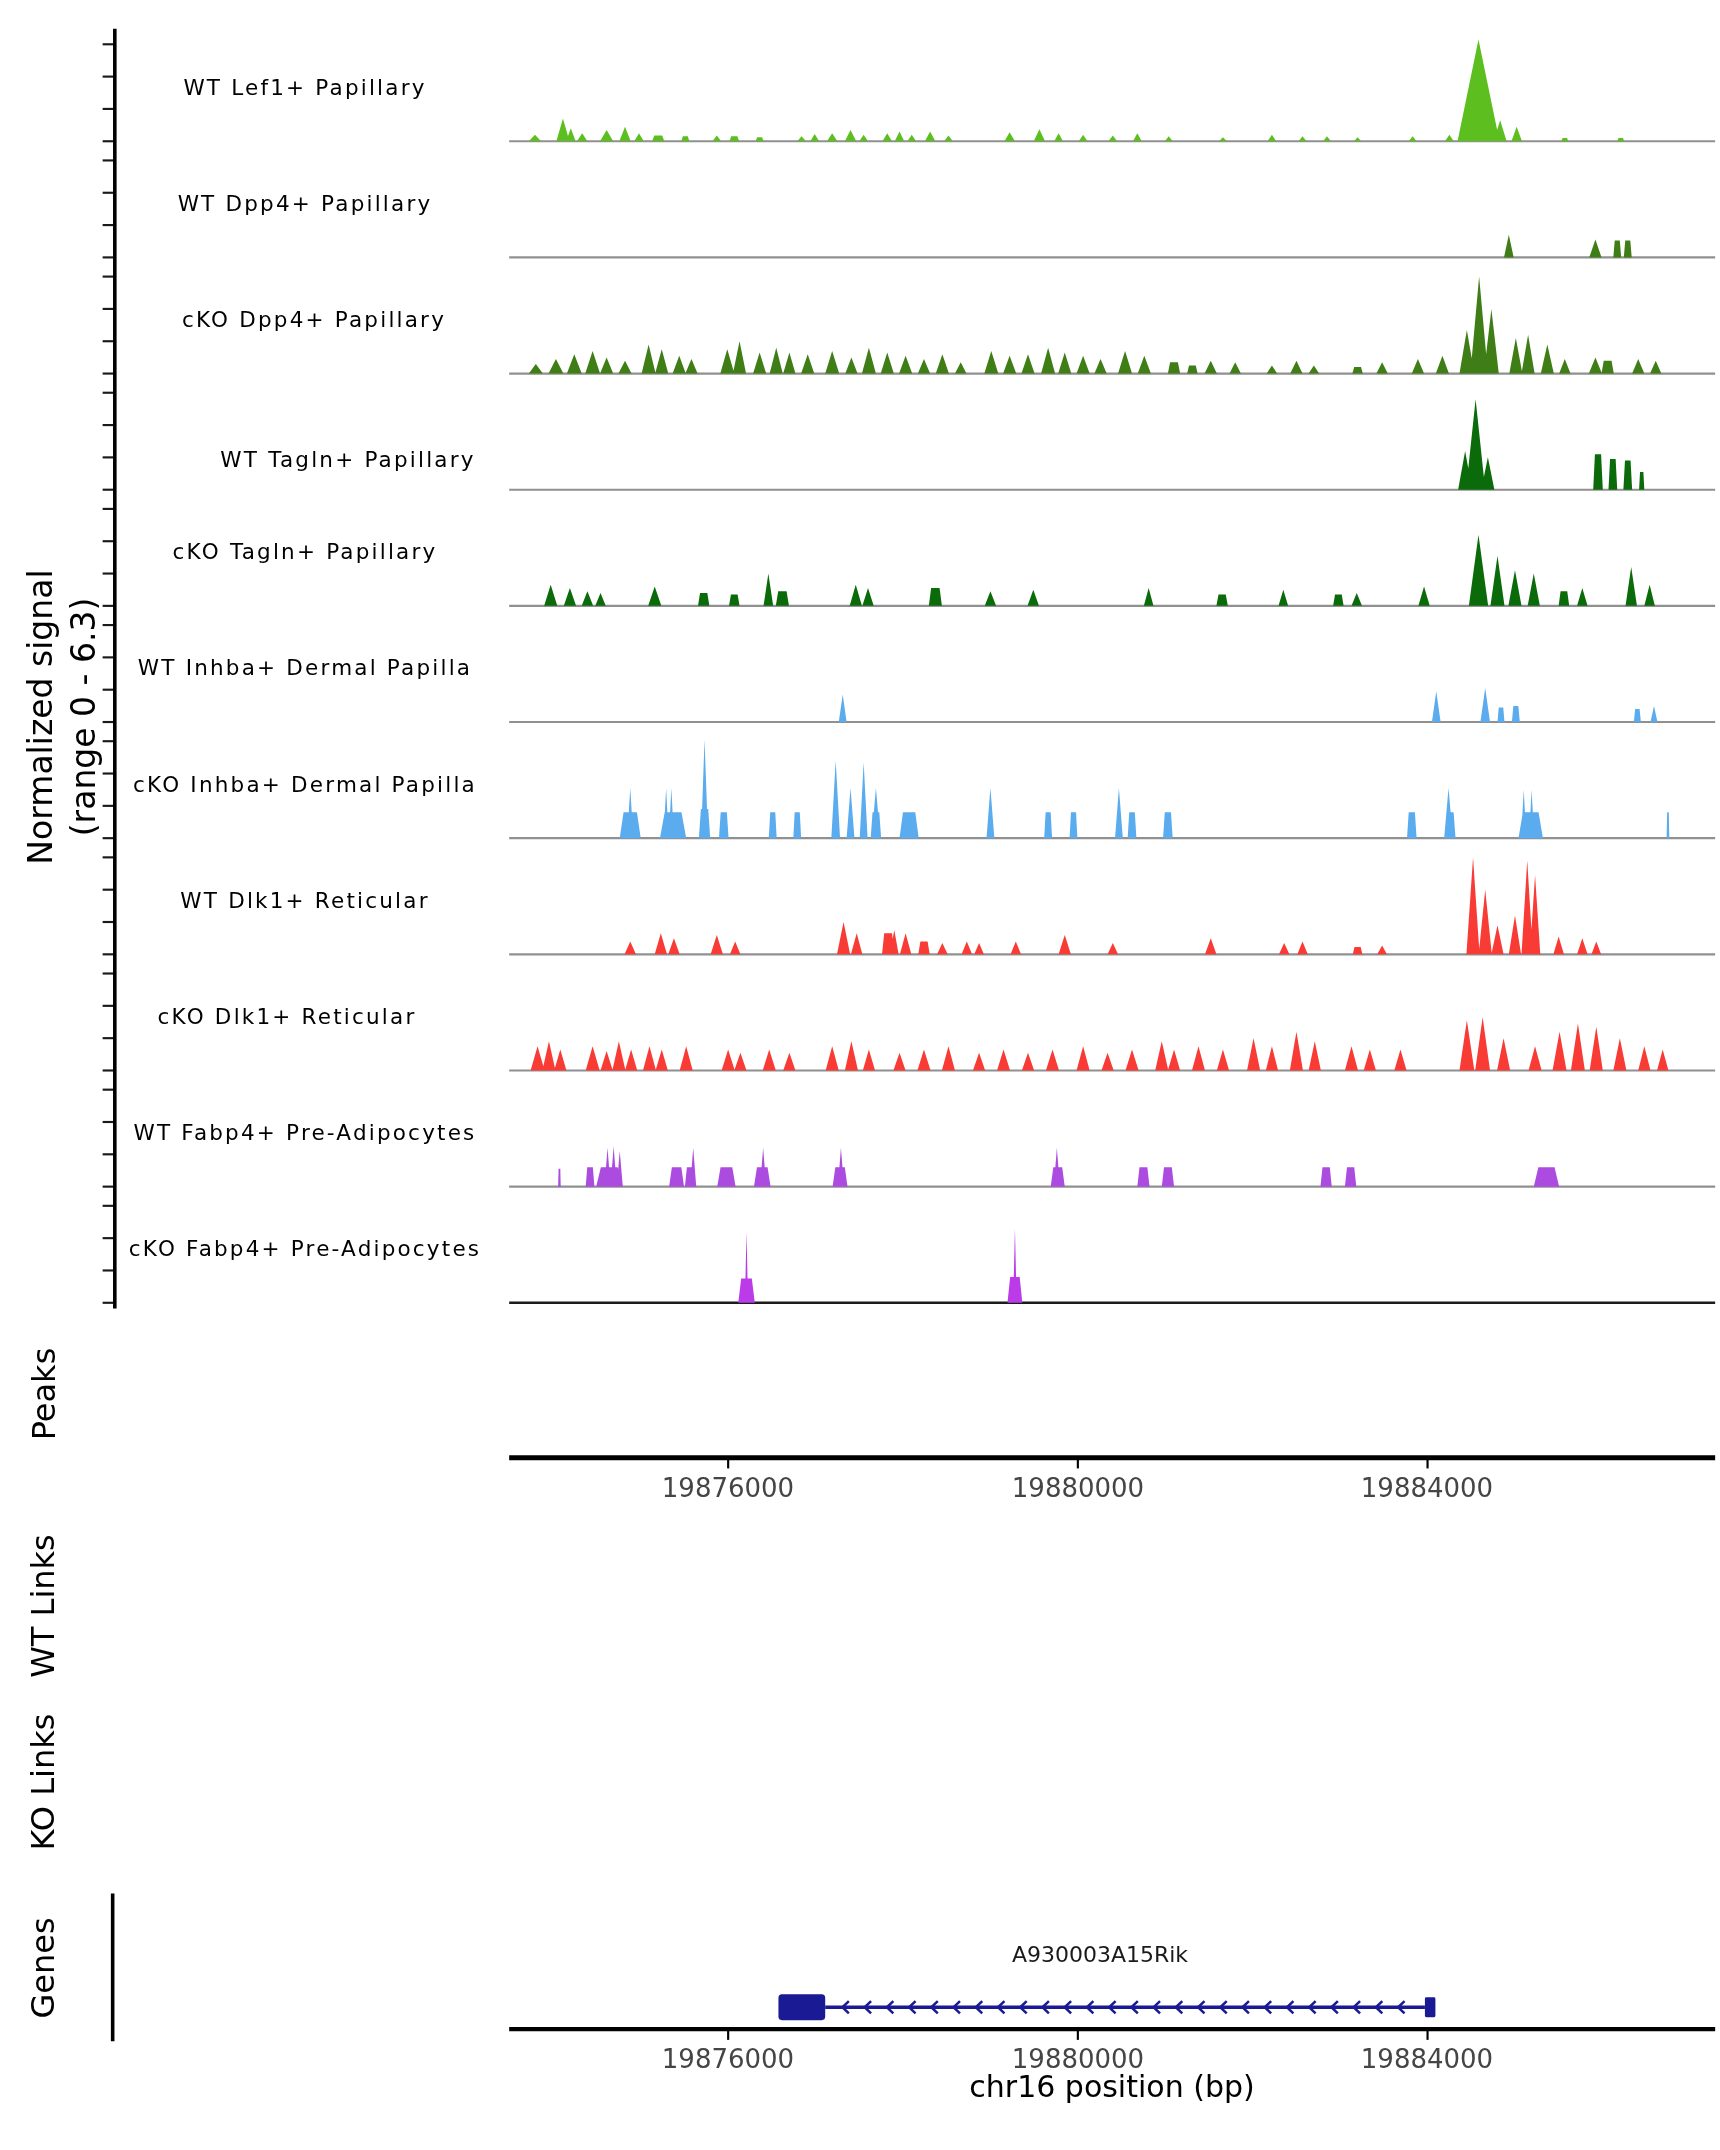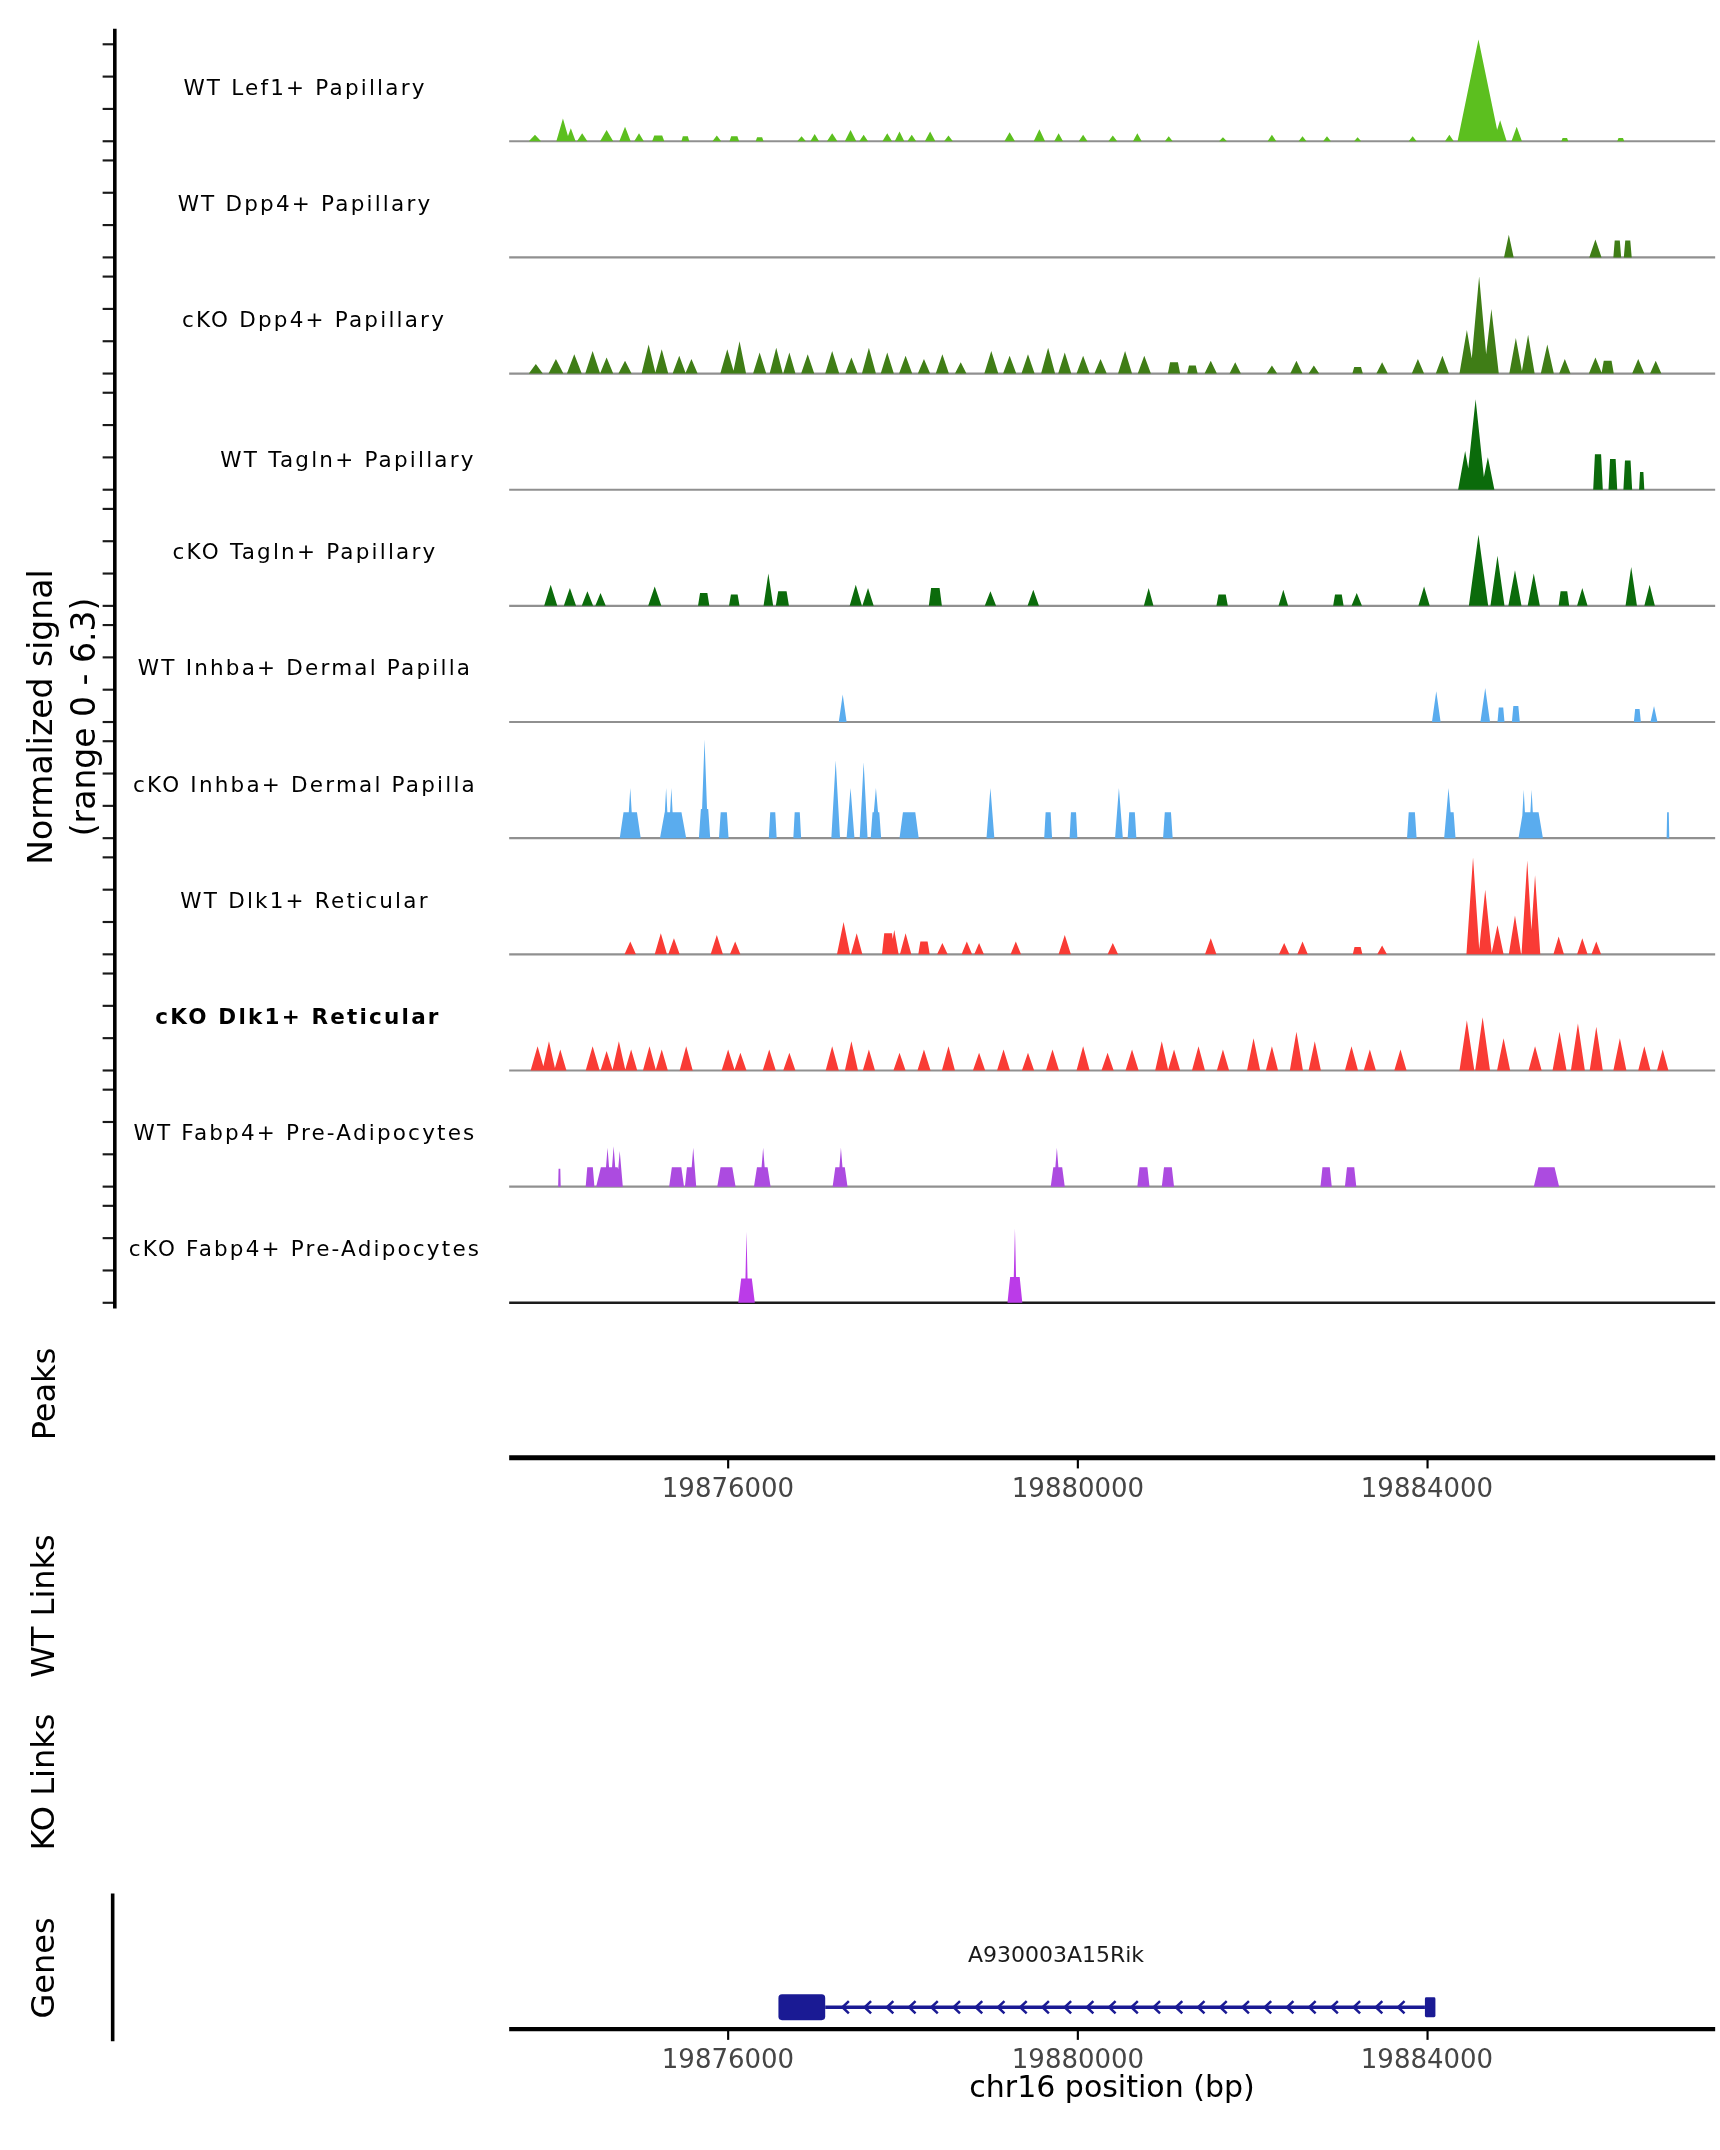--- a/index.html
+++ b/index.html
@@ -140,32 +140,32 @@
 
   <div id="track-labels">
       <div class="track-label" style="left: 305px; top: 87px;">WT Lef1+ Papillary</div>
       <div class="track-label" style="left: 305px; top: 203px;">WT Dpp4+ Papillary</div>
       <div class="track-label" style="left: 314px; top: 319px;">cKO Dpp4+ Papillary</div>
       <div class="track-label" style="left: 305px; top: 459px; margin-left: 43px;">WT Tagln+ Papillary</div>
       <div class="track-label" style="left: 305px; top: 551px;">cKO Tagln+ Papillary</div>
       <div class="track-label" style="left: 305px; top: 667px;">WT Inhba+ Dermal Papilla</div>
       <div class="track-label" style="left: 305px; top: 784px;">cKO Inhba+ Dermal Papilla</div>
       <div class="track-label" style="left: 305px; top: 900px;">WT Dlk1+ Reticular</div>
-      <div class="track-label" style="left: 298px; top: 1016px; font-weight: bold;">cKO Dlk1+ Reticular</div>
+      <div class="track-label" style="left: 287px; top: 1016px;">cKO Dlk1+ Reticular</div>
       <div class="track-label" style="left: 305px; top: 1132px;">WT Fabp4+ Pre-Adipocytes</div>
       <div class="track-label" style="left: 305px; top: 1248px;">cKO Fabp4+ Pre-Adipocytes</div>
     </div>
   <div id="tick-labels-peaks">
       <div class="tick-label" style="left: 728px; top: 1488px;">19876000</div>
       <div class="tick-label" style="left: 1078px; top: 1488px;">19880000</div>
       <div class="tick-label" style="left: 1427px; top: 1488px;">19884000</div>
     </div>
   <div id="tick-labels-genome">
       <div class="tick-label" style="left: 728px; top: 2059px;">19876000</div>
       <div class="tick-label" style="left: 1078px; top: 2059px;">19880000</div>
       <div class="tick-label" style="left: 1427px; top: 2059px;">19884000</div>
     </div>
 
-  <div id="gene-name-label" style="left:1056px;top:1954px;text-align:right;">A930003A15Rik</div>
+  <div id="gene-name-label" style="left:1100px;top:1954px;text-align:right;">A930003A15Rik</div>
 
   <div id="x-axis-title" style="left:1112px;top:2086px;">chr16 position (bp)</div>
 </div>
 
 
 </body></html>

